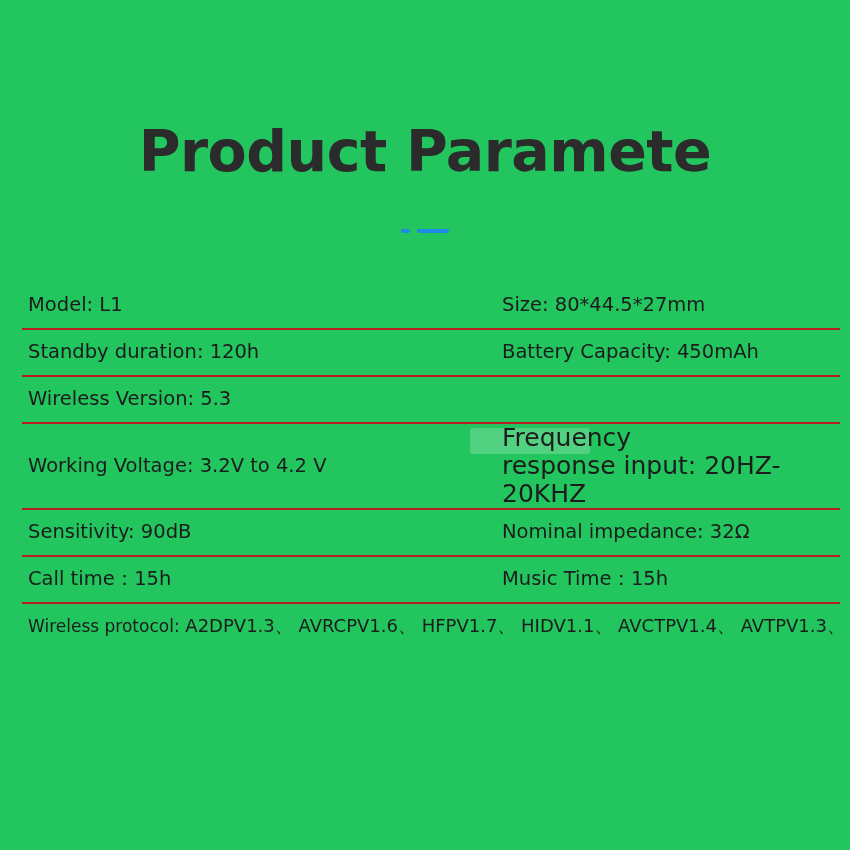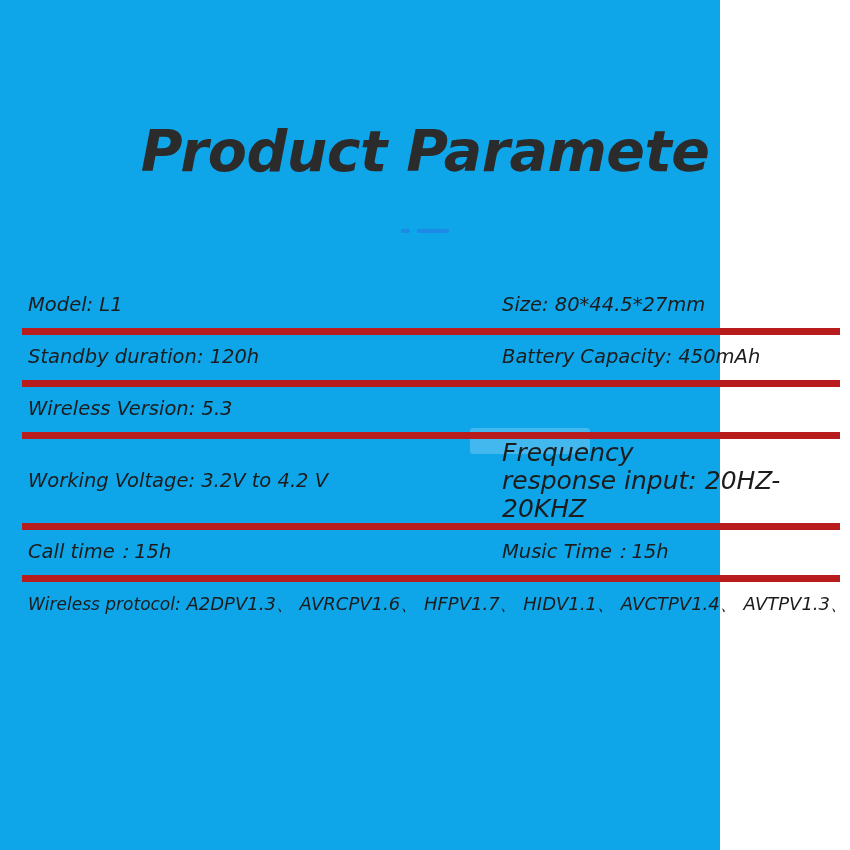--- a/index.html
+++ b/index.html
@@ -8,25 +8,24 @@
   }
   body {
     width: 850px;
     height: 850px;
     background: #ffffff;
     font-family: "DejaVu Sans", sans-serif;
     overflow: hidden;
   }
   .page {
     position: relative;
-    width: 720px;
+    width: 850px;
     height: 850px;
-    background: #0ea5e9;
+    background: #22c55e;
     box-sizing: border-box;
-    font-style: italic;
   }
   .title {
     position: absolute;
     top: 118px;
     left: 0;
     width: 850px;
     text-align: center;
     font-family: "DejaVu Sans", sans-serif;
     font-weight: bold;
     font-size: 57px;
@@ -59,21 +58,21 @@
   }
   .spec-table {
     position: absolute;
     top: 283px;
     left: 22px;
     width: 808px;
     border-collapse: collapse;
     table-layout: fixed;
   }
   .spec-table td {
-    border-bottom: 7px solid #b91c1c;
+    border-bottom: 2px solid #b91c1c;
     padding: 0 0 0 6px;
     height: 45px;
     vertical-align: middle;
     font-size: 19.5px;
     color: #1c1c1c;
     font-family: "DejaVu Sans", sans-serif;
     font-weight: normal;
     line-height: 1.05;
   }
   .spec-table tr:last-child td {
@@ -142,20 +141,24 @@
         <td class="right-col"></td>
       </tr>
       <tr>
         <td class="left-col">Working Voltage: 3.2V to 4.2 V</td>
         <td class="right-col">
           <div class="cell-two-line">Frequency</div>
           <div class="cell-two-line">response input: 20HZ-20KHZ</div>
         </td>
       </tr>
       <tr>
+        <td class="left-col">Sensitivity: 90dB</td>
+        <td class="right-col">Nominal impedance: 32Ω</td>
+      </tr>
+      <tr>
         <td class="left-col">Call time：15h</td>
         <td class="right-col">Music Time：15h</td>
       </tr>
       <tr class="protocol-row">
         <td class="full-col" colspan="2">
           <span class="pname">Wireless protocol:</span>
           <span>A2DPV1.3、 AVRCPV1.6、 HFPV1.7、 HIDV1.1、 AVCTPV1.4、 AVTPV1.3、 SPPv1.2</span>
         </td>
       </tr>
     </tbody>

